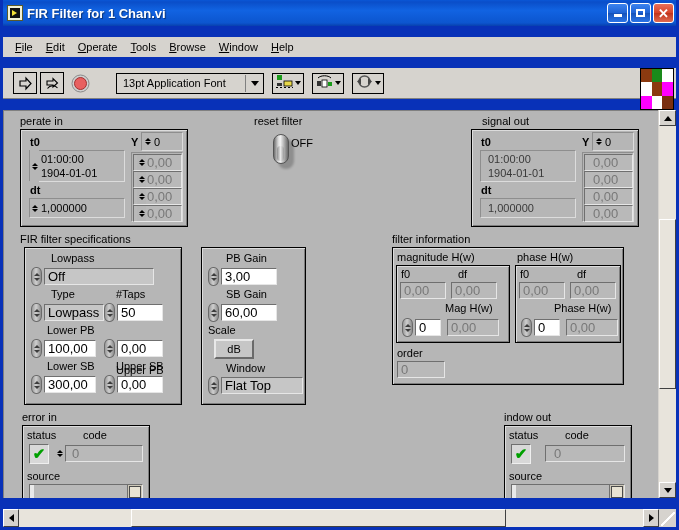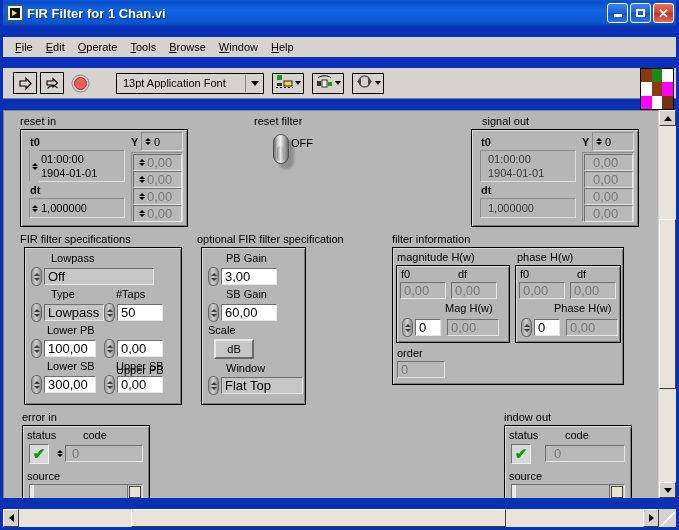--- a/index.html
+++ b/index.html
@@ -354,21 +354,21 @@
         <span style="background:#ff00ff"></span>
       <span style="background:#ff00ff"></span>
         <span style="background:#ffffff"></span>
         <span style="background:#7a2f10"></span>
     </div>
   </div>
 
   <div class="panelwrap">
     <div class="canvas">
 
-      <div class="lbl" style="left:16px;top:4px;">reset in</div>
+      <div class="lbl" style="left:16px;top:4px;">perate in</div>
       <div class="cluster" style="left:16px;top:18px;width:168px;height:98px;">
         <div class="txt bold" style="left:9px;top:6px;">t0</div>
         <div class="inner" style="left:8px;top:20px;width:96px;height:32px;">
           <div class="spin sq" style="left:0px;top:-1px;height:32px;">
               <span class="u"></span>
               <span class="d"></span>
             </div>
           <div class="txt" style="left:11px;top:2px;">01:00:00</div>
           <div class="txt" style="left:11px;top:16px;">1904-01-01</div>
         </div>
@@ -496,21 +496,20 @@
           </div>
         <div class="num" style="left:19px;top:128px;width:52px;">300,00</div>
         <div class="txt" style="left:91px;top:112px;">Upper SB</div>
         <div class="spin" style="left:79px;top:127px;">
             <span class="u"></span>
             <span class="d"></span>
           </div>
         <div class="num" style="left:92px;top:128px;width:46px;">0,00</div>
       </div>
 
-      <div class="lbl" style="left:193px;top:122px;">optional FIR filter specification</div>
       <div class="cluster" style="left:197px;top:136px;width:105px;height:158px;">
         <div class="txt" style="left:24px;top:4px;">PB Gain</div>
         <div class="spin" style="left:6px;top:19px;">
             <span class="u"></span>
             <span class="d"></span>
           </div>
         <div class="num" style="left:19px;top:20px;width:56px;">3,00</div>
 
         <div class="txt" style="left:24px;top:40px;">SB Gain</div>
         <div class="spin" style="left:6px;top:55px;">

